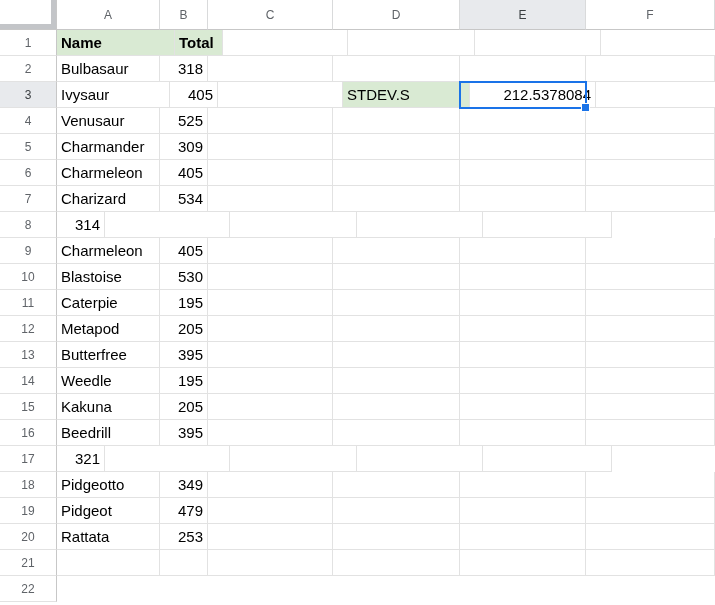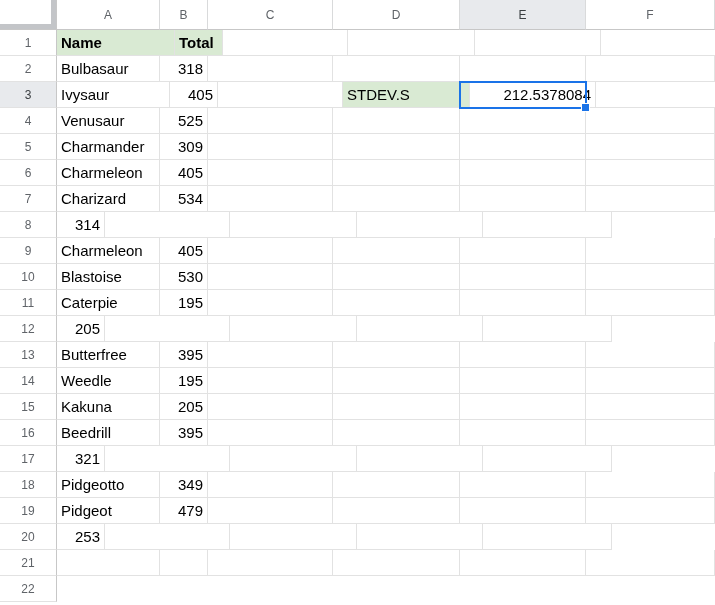--- a/index.html
+++ b/index.html
@@ -173,20 +173,21 @@
       </div>
       <div class="grid-row">
         <div class="cell text" style="width: 103px;">Caterpie</div>
         <div class="cell num" style="width: 48px;">195</div>
         <div class="cell" style="width: 125px;"></div>
         <div class="cell" style="width: 127px;"></div>
         <div class="cell" style="width: 126px;"></div>
         <div class="cell" style="width: 129px;"></div>
       </div>
       <div class="grid-row">
+        <div class="cell text" style="width: 103px;">Metapod</div>
         <div class="cell num" style="width: 48px;">205</div>
         <div class="cell" style="width: 125px;"></div>
         <div class="cell" style="width: 127px;"></div>
         <div class="cell" style="width: 126px;"></div>
         <div class="cell" style="width: 129px;"></div>
       </div>
       <div class="grid-row">
         <div class="cell text" style="width: 103px;">Butterfree</div>
         <div class="cell num" style="width: 48px;">395</div>
         <div class="cell" style="width: 125px;"></div>
@@ -235,20 +236,21 @@
       </div>
       <div class="grid-row">
         <div class="cell text" style="width: 103px;">Pidgeot</div>
         <div class="cell num" style="width: 48px;">479</div>
         <div class="cell" style="width: 125px;"></div>
         <div class="cell" style="width: 127px;"></div>
         <div class="cell" style="width: 126px;"></div>
         <div class="cell" style="width: 129px;"></div>
       </div>
       <div class="grid-row">
+        <div class="cell text" style="width: 103px;">Rattata</div>
         <div class="cell num" style="width: 48px;">253</div>
         <div class="cell" style="width: 125px;"></div>
         <div class="cell" style="width: 127px;"></div>
         <div class="cell" style="width: 126px;"></div>
         <div class="cell" style="width: 129px;"></div>
       </div>
       <div class="grid-row">
         <div class="cell" style="width: 103px;"></div>
         <div class="cell" style="width: 48px;"></div>
         <div class="cell" style="width: 125px;"></div>

